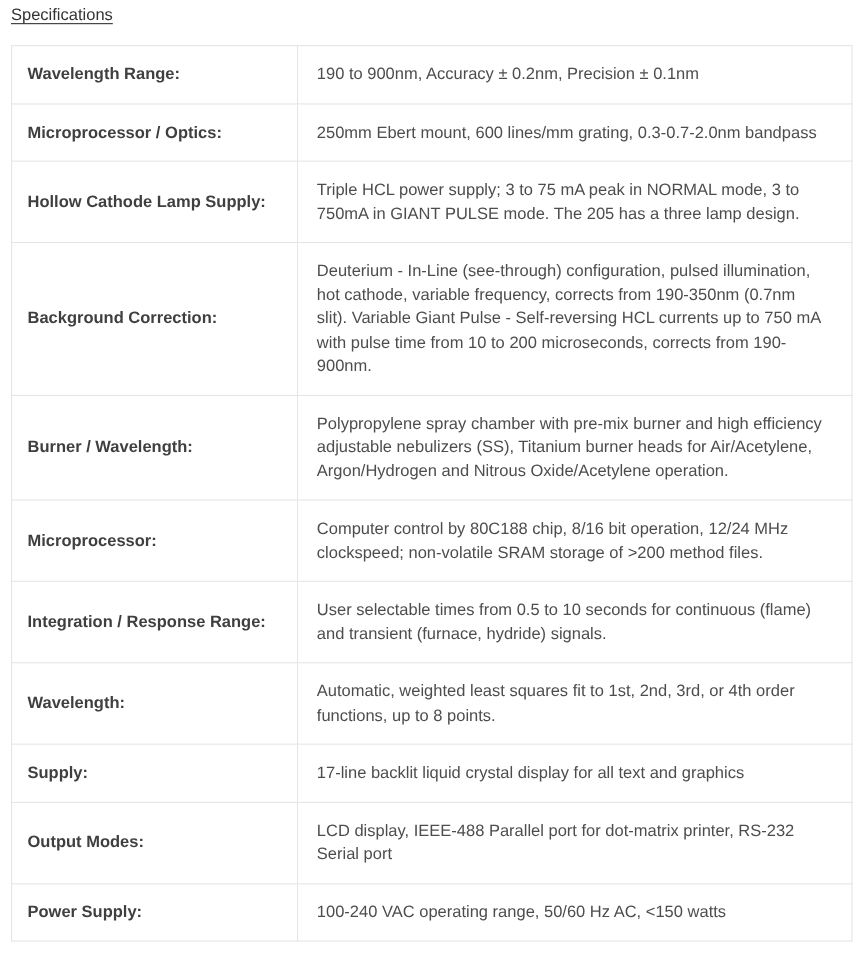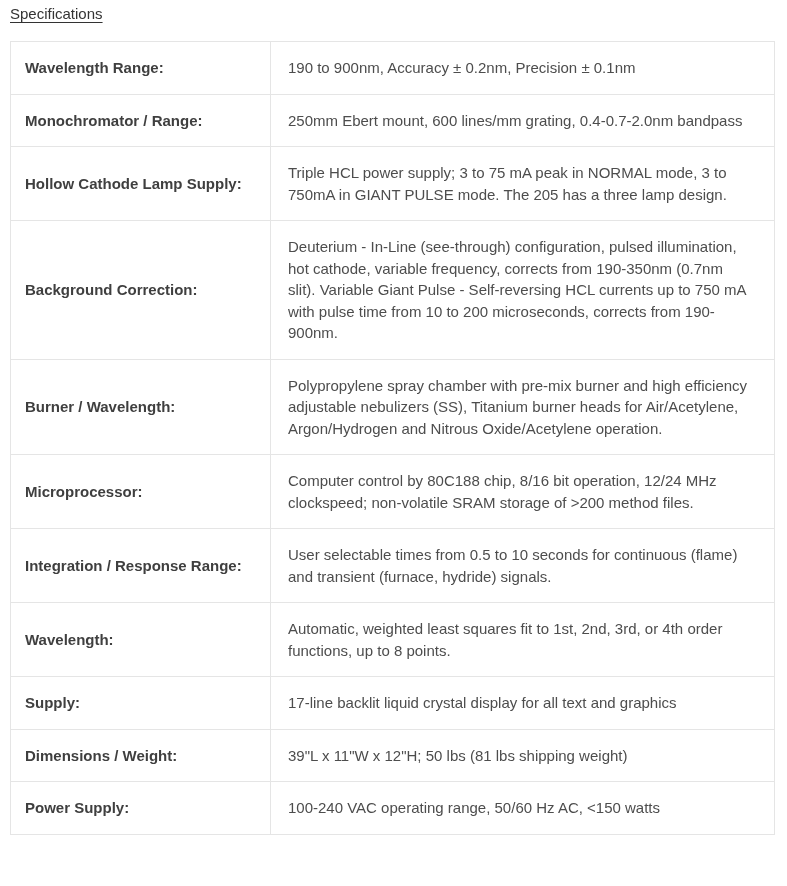--- a/index.html
+++ b/index.html
@@ -54,22 +54,22 @@
 
 <div class="page">
   <h2 class="spec-title">Specifications</h2>
   <table class="spec-table">
     <tbody id="spec-body">
         <tr>
           <td class="label-cell">Wavelength Range:</td>
           <td class="value-cell">190 to 900nm, Accuracy ± 0.2nm, Precision ± 0.1nm</td>
         </tr>
         <tr>
-          <td class="label-cell">Monochromator / Range:</td>
-          <td class="value-cell">250mm Ebert mount, 600 lines/mm grating, 0.4-0.7-2.0nm bandpass</td>
+          <td class="label-cell">Microprocessor / Optics:</td>
+          <td class="value-cell">250mm Ebert mount, 600 lines/mm grating, 0.3-0.7-2.0nm bandpass</td>
         </tr>
         <tr>
           <td class="label-cell">Hollow Cathode Lamp Supply:</td>
           <td class="value-cell">Triple HCL power supply; 3 to 75 mA peak in NORMAL mode, 3 to 750mA in GIANT PULSE mode. The 205 has a three lamp design.</td>
         </tr>
         <tr>
           <td class="label-cell">Background Correction:</td>
           <td class="value-cell">Deuterium - In-Line (see-through) configuration, pulsed illumination, hot cathode, variable frequency, corrects from 190-350nm (0.7nm slit). Variable Giant Pulse - Self-reversing HCL currents up to 750 mA with pulse time from 10 to 200 microseconds, corrects from 190-900nm.</td>
         </tr>
         <tr>
@@ -86,22 +86,22 @@
         </tr>
         <tr>
           <td class="label-cell">Wavelength:</td>
           <td class="value-cell">Automatic, weighted least squares fit to 1st, 2nd, 3rd, or 4th order functions, up to 8 points.</td>
         </tr>
         <tr>
           <td class="label-cell">Supply:</td>
           <td class="value-cell">17-line backlit liquid crystal display for all text and graphics</td>
         </tr>
         <tr>
-          <td class="label-cell">Dimensions / Weight:</td>
-          <td class="value-cell">39"L x 11"W x 12"H; 50 lbs (81 lbs shipping weight)</td>
+          <td class="label-cell">Output Modes:</td>
+          <td class="value-cell">LCD display, IEEE-488 Parallel port for dot-matrix printer, RS-232 Serial port</td>
         </tr>
         <tr>
           <td class="label-cell">Power Supply:</td>
           <td class="value-cell">100-240 VAC operating range, 50/60 Hz AC, &lt;150 watts</td>
         </tr>
       </tbody>
   </table>
 </div>
 
 </body></html>

